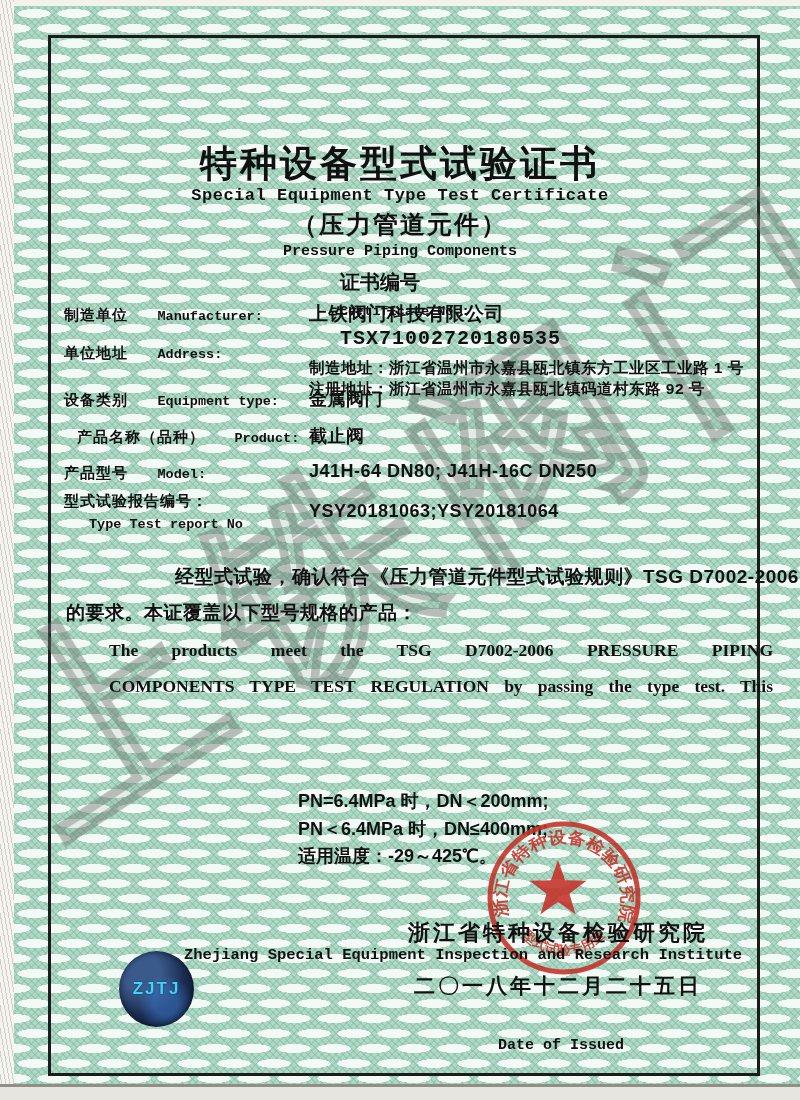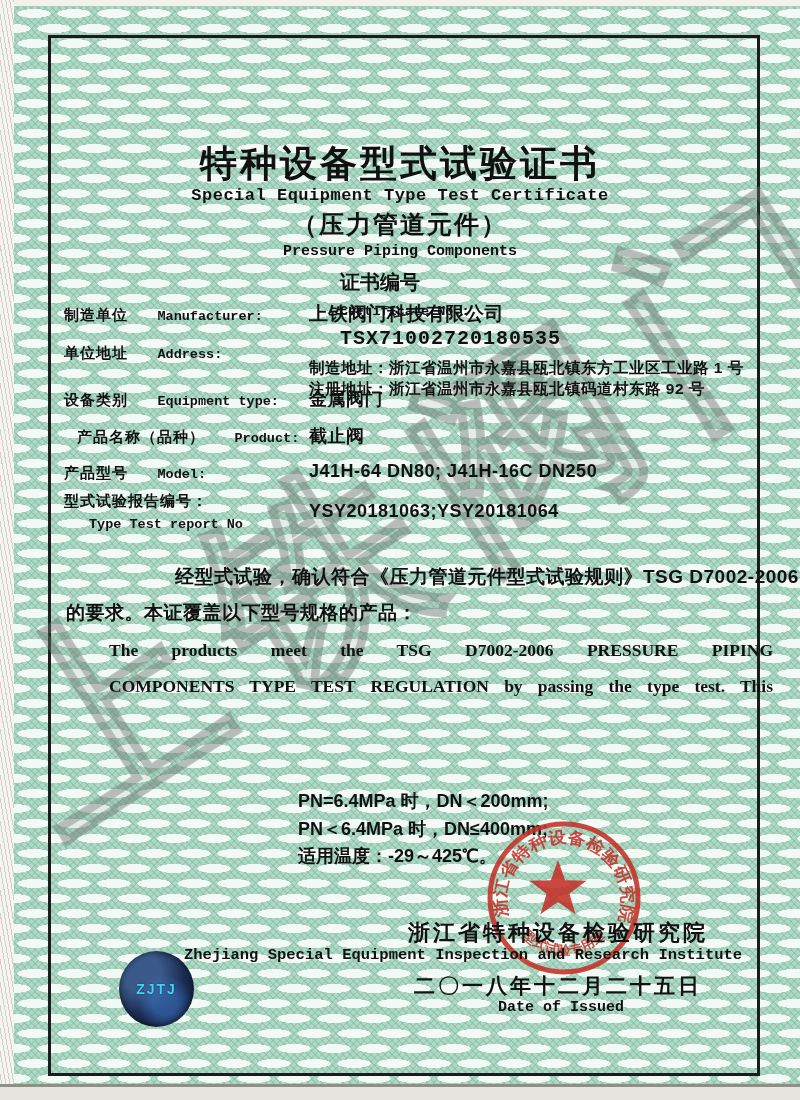--- a/index.html
+++ b/index.html
@@ -69,21 +69,21 @@
   .seal{opacity:.88;}
   .stamp{
     left:119px;top:951px;width:75px;height:76px;border-radius:50%;
     background:
       radial-gradient(circle at 62% 68%, rgba(60,120,200,.55) 0 18%, rgba(60,120,200,0) 40%),
       radial-gradient(circle at 30% 28%, #3b5a8c 0 25%, #1c2d52 55%, #0e1830 100%);
     box-shadow:inset 0 0 6px rgba(0,0,0,.6);
     display:flex;align-items:center;justify-content:center;
   }
   .stamp-text{
-    color:#3fd4ef;font-weight:bold;font-size:14px;letter-spacing:2px;
+    color:#3fd4ef;font-weight:bold;font-size:17px;letter-spacing:2px;
     font-family:"Liberation Sans",sans-serif;
     text-shadow:0 0 2px rgba(20,40,80,.9);
   }
 </style>
 </head>
 <body>
 
 <div class="page">
 
   <div class="pattern"></div>
@@ -161,19 +161,19 @@
       <textPath href="#sealArcTop" textLength="218" lengthAdjust="spacingAndGlyphs">浙江省特种设备检验研究院</textPath>
     </text>
     <text font-size="13" font-weight="bold" fill="#c43028" font-family="Liberation Sans, sans-serif">
       <textPath href="#sealArcBottom" textLength="94" lengthAdjust="spacingAndGlyphs">型式试验专用章</textPath>
     </text>
   </svg>
 
   <div class="abs issuer-cn" style="left:408px;top:918px;">浙江省特种设备检验研究院</div>
   <div class="abs issuer-en mono" style="left:184px;top:946px;">Zhejiang Special Equipment Inspection and Research Institute</div>
   <div class="abs date-cn" style="left:414px;top:972px;">二〇一八年十二月二十五日</div>
-  <div class="abs date-en mono" style="left:498px;top:999px;">Date of Issued</div>
+  <div class="abs date-en mono" style="left:498px;top:1037px;">Date of Issued</div>
 
   <div class="abs stamp">
     <span class="stamp-text">ZJTJ</span>
   </div>
 
 </div>
 
 </body></html>

